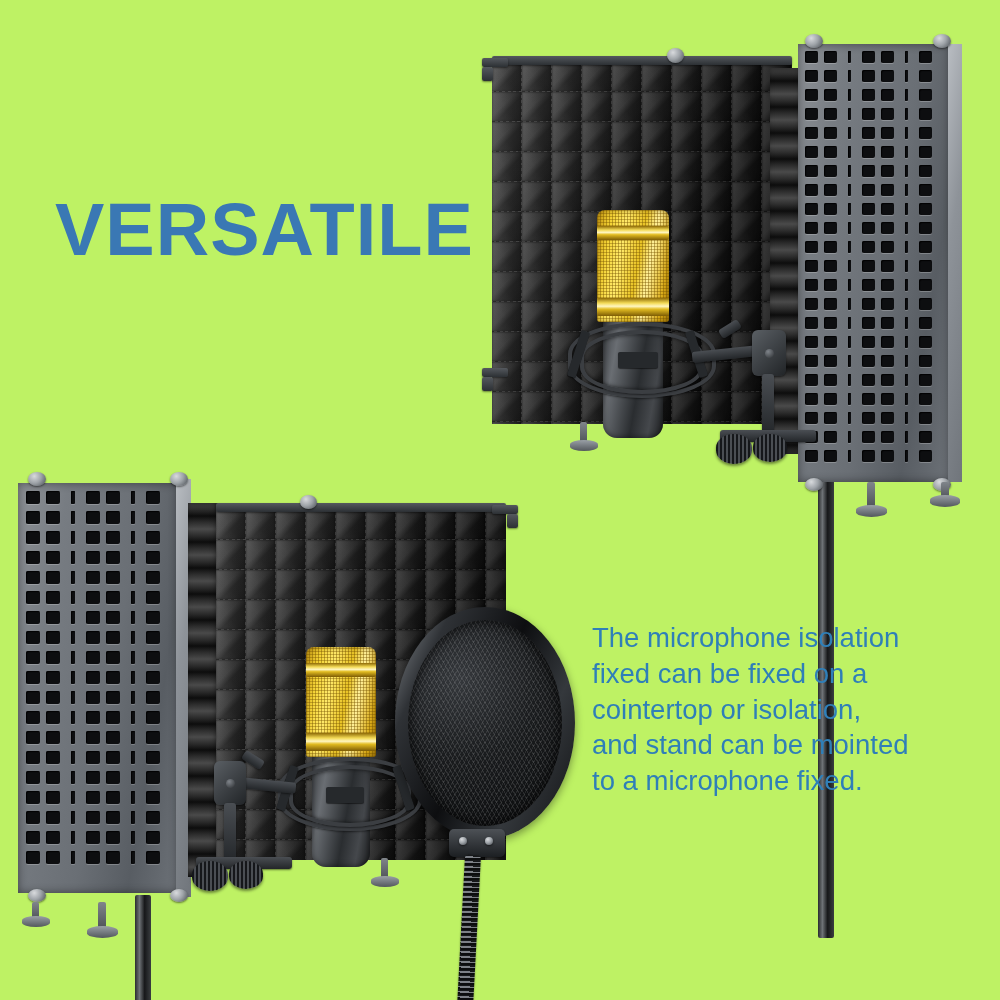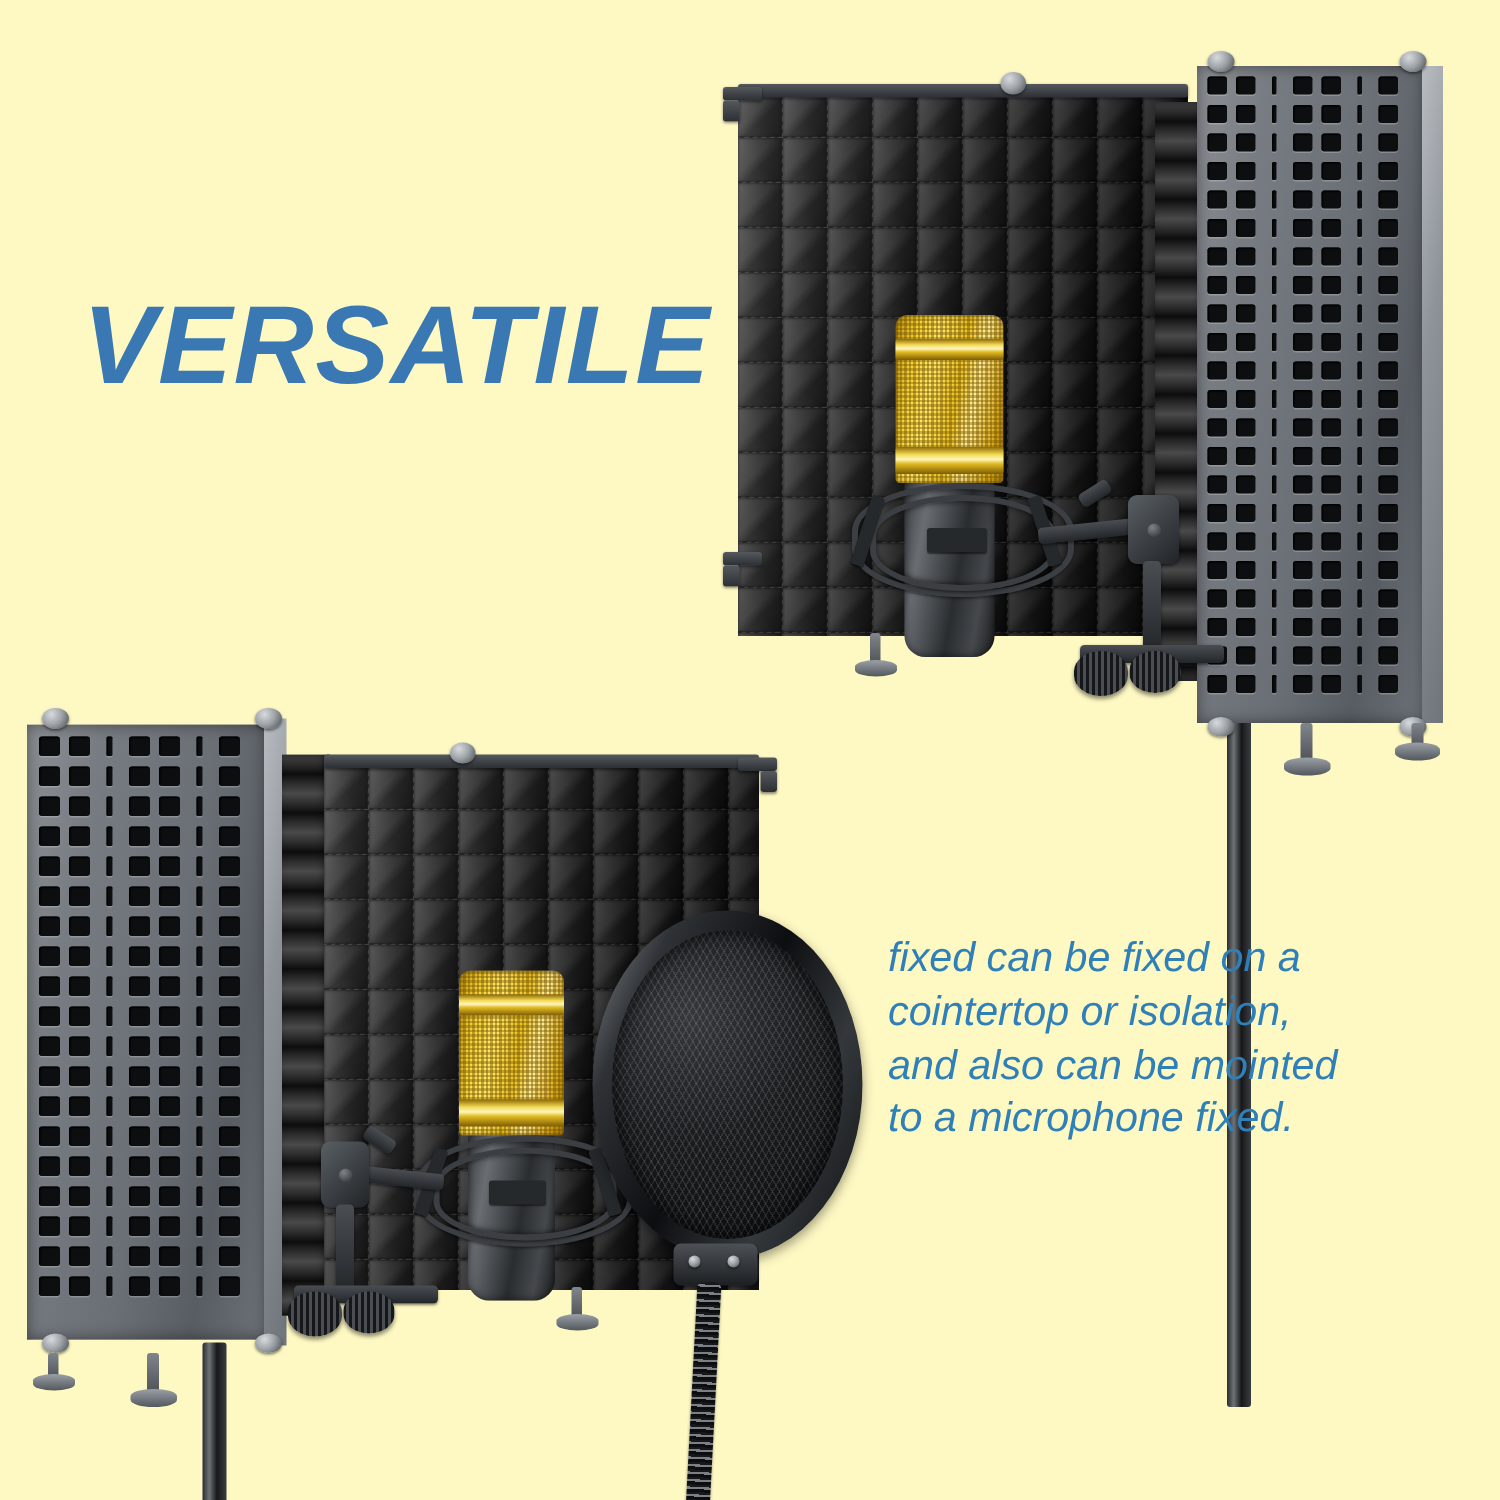--- a/index.html
+++ b/index.html
@@ -1,18 +1,18 @@
 <!DOCTYPE html>
 <html><head>
 <meta charset="utf-8">
 <style>
   html,body{margin:0;padding:0;background:#fff;}
   body{width:1000px;height:1000px;position:relative;overflow:hidden;
        font-family:"Liberation Sans","DejaVu Sans",sans-serif;}
-  .stage{position:absolute;inset:0;background:#fef9c3;font-style:italic;}
+  .stage{position:absolute;inset:0;background:#bef264;}
 
   
   #headline{
     position:absolute;left:55px;top:193px;
     font-size:74px;font-weight:700;letter-spacing:1px;
     color:#3a78b4;line-height:1;white-space:nowrap;
   }
   #bodycopy{
     position:absolute;left:592px;top:620px;width:370px;
     font-size:27.5px;line-height:1.30;color:#2f7fb8;font-weight:400;
@@ -828,19 +828,20 @@
 
     <div class="pop-ring" style="left:385px;top:142px;width:180px;height:232px;"></div>
     <div class="pop-mesh" style="left:398px;top:155px;width:154px;height:206px;"></div>
     <div class="popclamp" style="left:439px;top:364px;width:56px;height:28px;"></div>
     <div class="screw" style="left:449px;top:372px;width:8px;height:8px;"></div>
     <div class="screw" style="left:475px;top:372px;width:8px;height:8px;"></div>
     <div class="gooseneck" style="left:455px;top:390px;width:16px;height:150px;transform:rotate(3deg);transform-origin:top center;"></div>
   </div>
 
   <div id="bodycopy">
+    <div>The microphone isolation</div>
     <div>fixed can be fixed on a</div>
     <div>cointertop or isolation,</div>
-    <div>and also can be mointed</div>
+    <div>and stand can be mointed</div>
     <div>to a microphone fixed.</div>
   </div>
 
 </div>
 
 </body></html>

